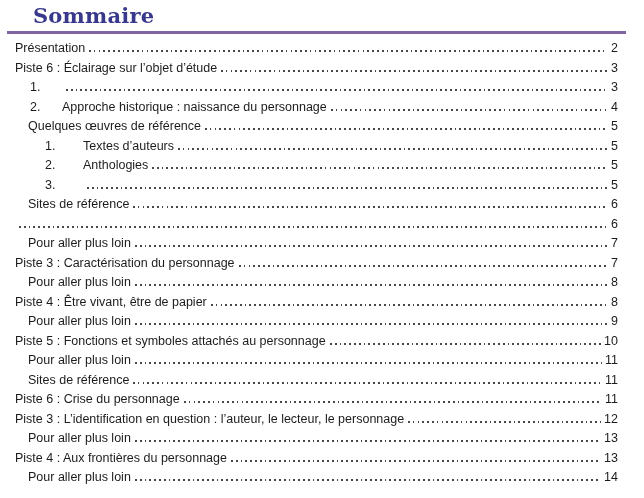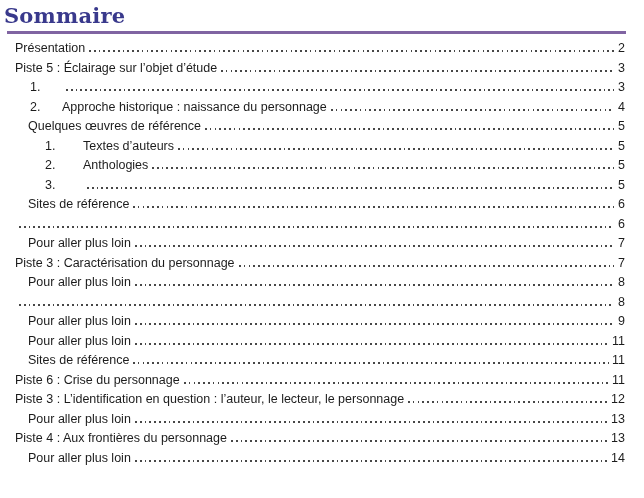--- a/index.html
+++ b/index.html
@@ -10,31 +10,31 @@
     overflow: hidden;
     font-family: "Liberation Sans", sans-serif;
   }
   .page { width: 644px; height: 498px; }
   .title {
     font-family: "DejaVu Serif", serif;
     font-weight: bold;
     font-size: 21px;
     line-height: 26px;
     color: #39398c;
-    margin: 3px 18px 0 4px;
+    margin: 3px 18px 0 33px;
     letter-spacing: 0.2px;
   }
   .title-rule {
     height: 3px;
     background: #8064a2;
     margin: 2px 18px 0 7px;
   }
   .toc {
     margin-top: 7px;
-    padding: 0 19px 0 15px;
+    padding: 0 26px 0 15px;
   }
   .toc-row {
     display: flex;
     align-items: baseline;
     height: 19.5px;
     font-size: 12.5px;
     color: #1c1c1c;
     white-space: nowrap;
   }
   .toc-row .num   { flex: none; }
@@ -65,21 +65,21 @@
   <div class="title-rule"></div>
   <div class="toc" id="toc">
       <div class="toc-row lvl-top">
 
     <span class="label">Présentation</span>
     <span class="leader"></span>
     <span class="page-num">2</span>
   </div>
       <div class="toc-row lvl-top">
 
-    <span class="label">Piste 5 : Éclairage sur l’objet d’étude</span>
+    <span class="label">Piste 6 : Éclairage sur l’objet d’étude</span>
     <span class="leader"></span>
     <span class="page-num">3</span>
   </div>
       <div class="toc-row lvl-num1">
     <span class="num">1.</span>
     <span class="leader"></span>
     <span class="page-num">3</span>
   </div>
       <div class="toc-row lvl-num1">
     <span class="num">2.</span>
@@ -134,28 +134,35 @@
     <span class="page-num">7</span>
   </div>
       <div class="toc-row lvl-sub">
 
     <span class="label">Pour aller plus loin</span>
     <span class="leader"></span>
     <span class="page-num">8</span>
   </div>
       <div class="toc-row lvl-top">
 
+    <span class="label">Piste 4 : Être vivant, être de papier</span>
     <span class="leader"></span>
     <span class="page-num">8</span>
   </div>
       <div class="toc-row lvl-sub">
 
     <span class="label">Pour aller plus loin</span>
     <span class="leader"></span>
     <span class="page-num">9</span>
+  </div>
+      <div class="toc-row lvl-top">
+
+    <span class="label">Piste 5 : Fonctions et symboles attachés au personnage</span>
+    <span class="leader"></span>
+    <span class="page-num">10</span>
   </div>
       <div class="toc-row lvl-sub">
 
     <span class="label">Pour aller plus loin</span>
     <span class="leader"></span>
     <span class="page-num">11</span>
   </div>
       <div class="toc-row lvl-sub">
 
     <span class="label">Sites de référence</span>

